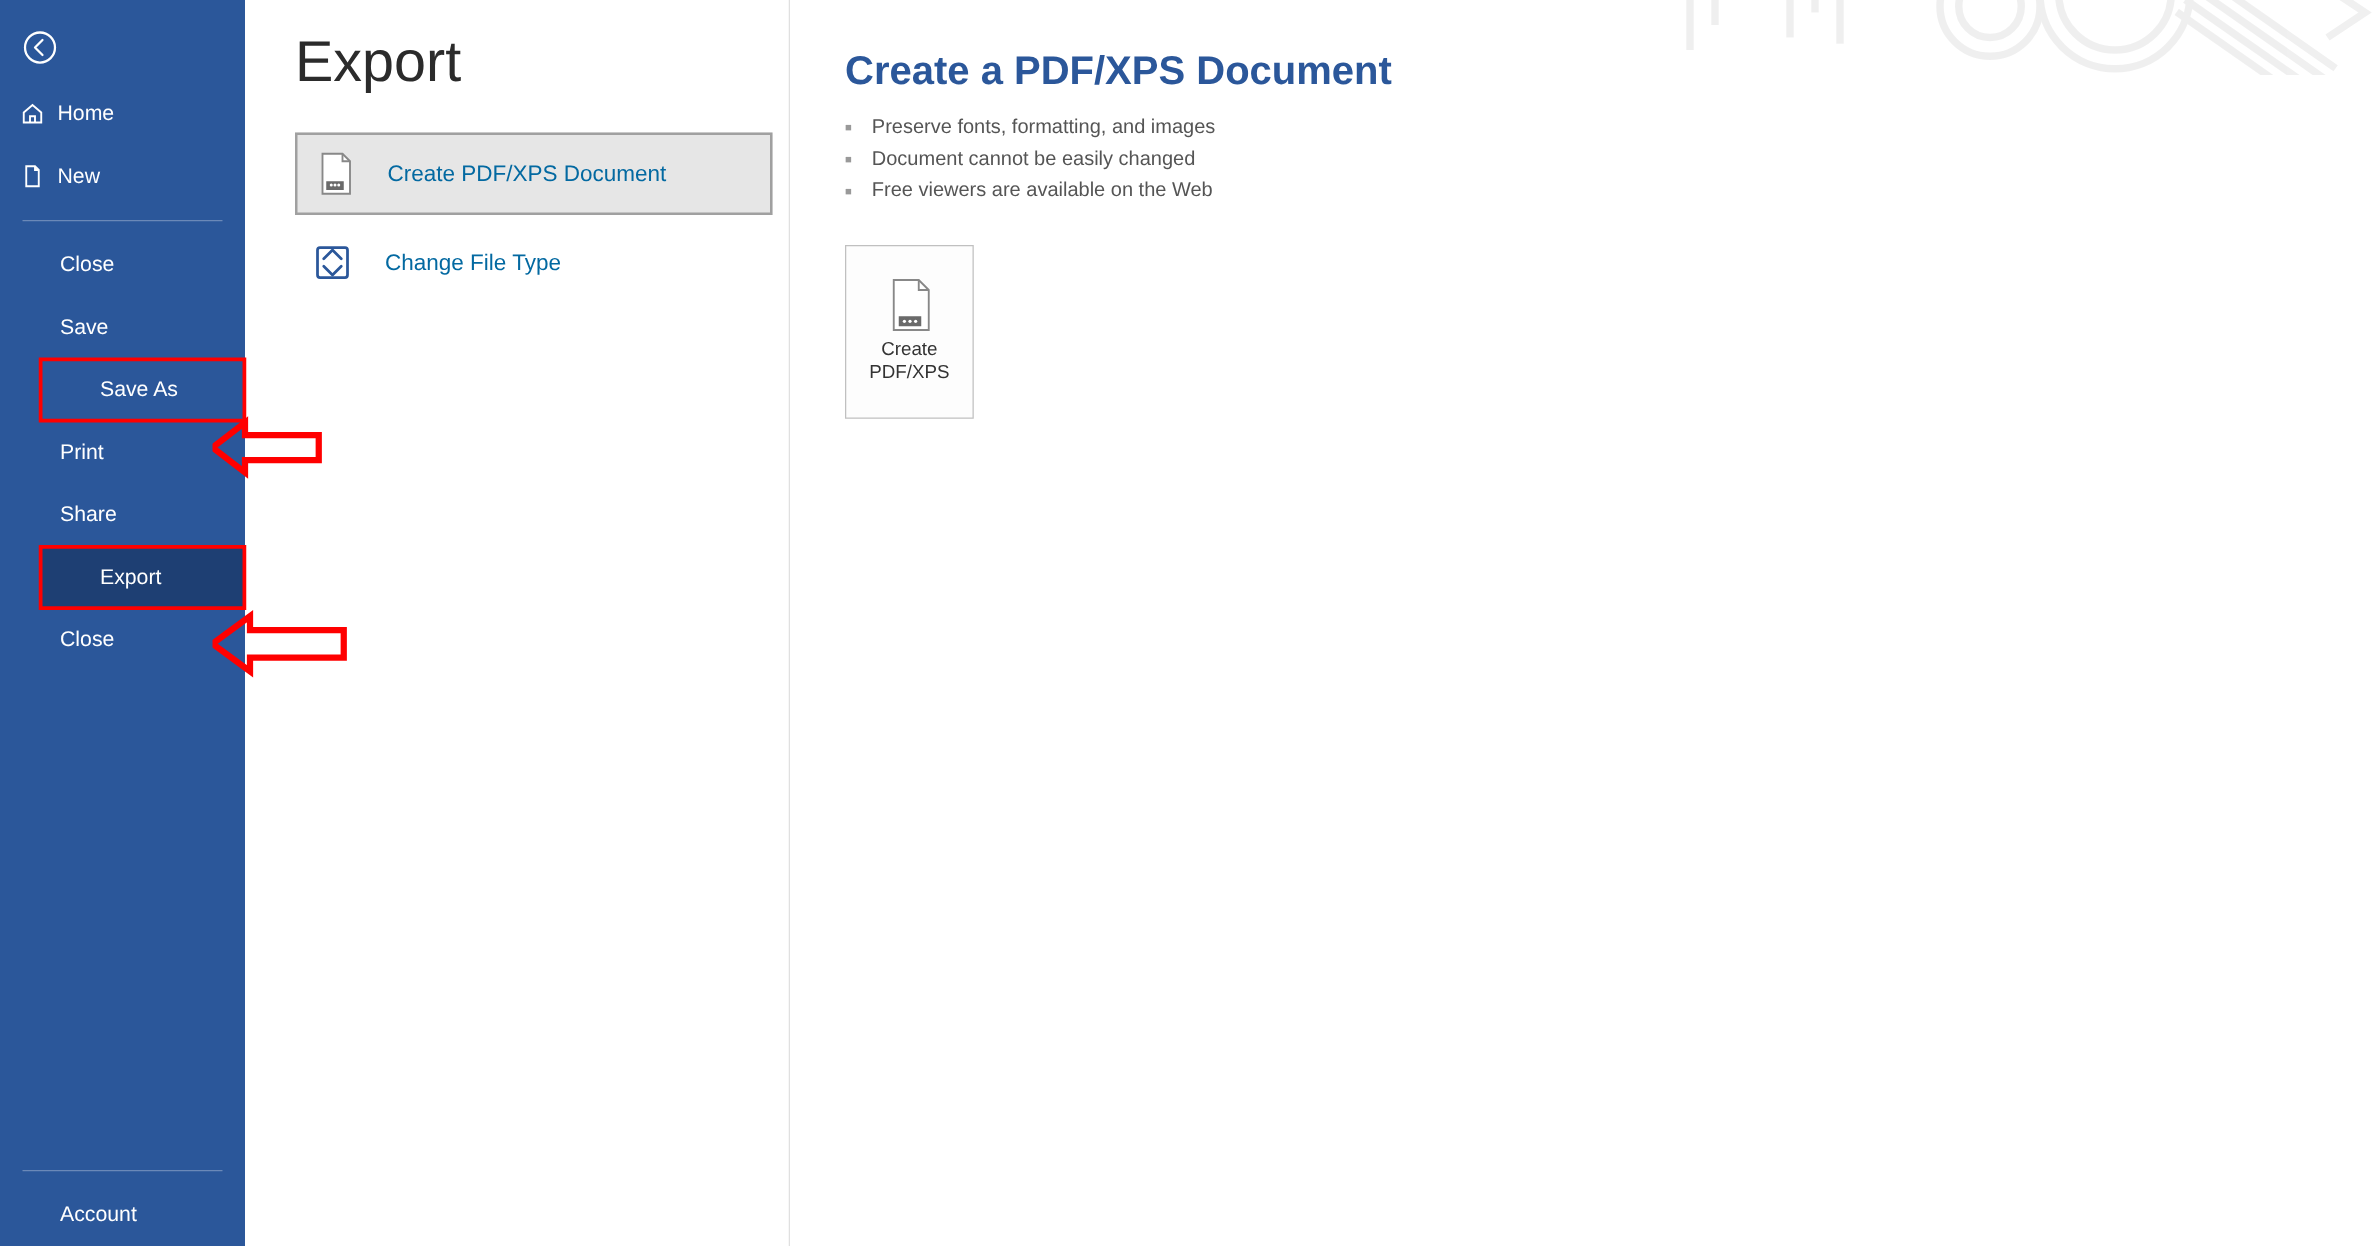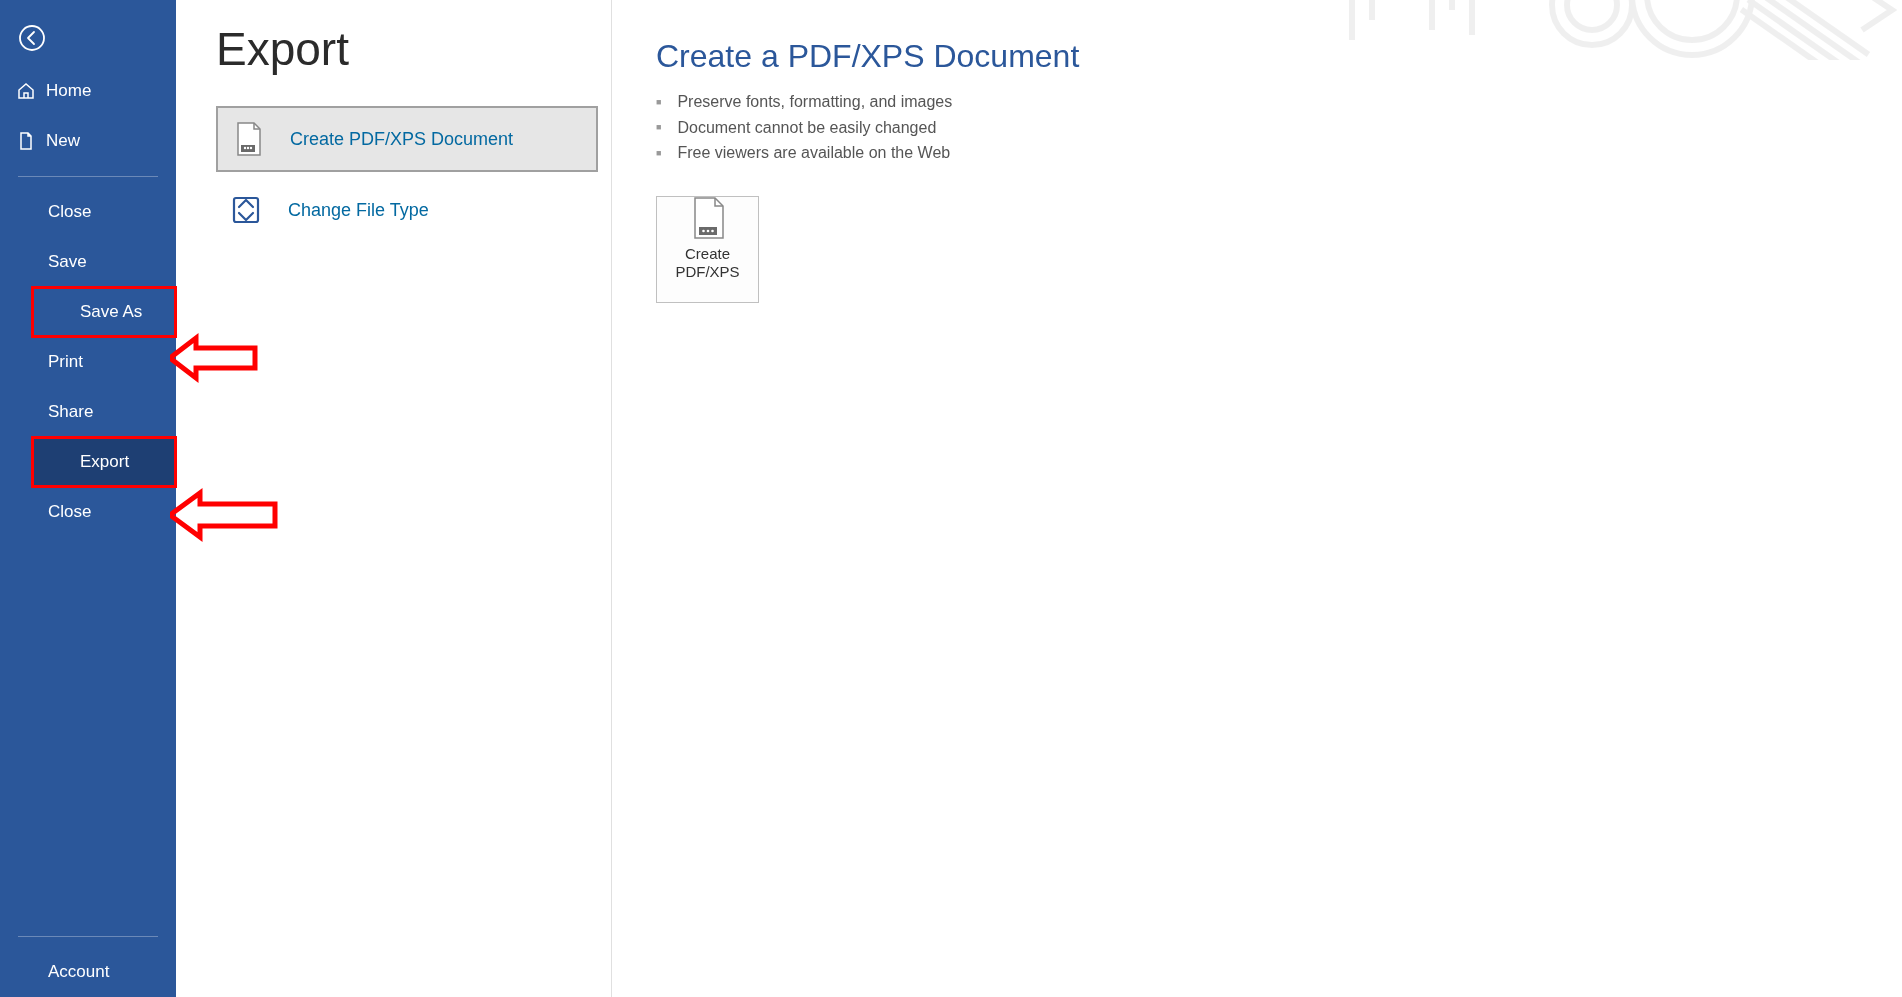--- a/index.html
+++ b/index.html
@@ -1,18 +1,18 @@
 <!DOCTYPE html>
 <html><head>
   <meta charset="utf-8">
   <style>
     * { margin: 0; padding: 0; box-sizing: border-box; font-family: 'Segoe UI', Tahoma, sans-serif; }
     body { width: 1902px; height: 997px; overflow: hidden; display: flex; background: #fff; position: relative; }
     
-    .sidebar { width: 176px; height: 100%; background: #2b579a; color: #fff; display: flex; flex-direction: column; padding-top: 18px; }
+    .sidebar { width: 196px; height: 100%; background: #2b579a; color: #fff; display: flex; flex-direction: column; padding-top: 18px; }
     .back-btn { width: 40px; height: 40px; margin-left: 12px; margin-bottom: 8px; display: flex; align-items: center; justify-content: center; cursor: pointer; }
     .back-btn svg { width: 28px; height: 28px; }
     
     .nav-item { display: flex; align-items: center; height: 50px; padding-left: 16px; font-size: 17px; cursor: pointer; gap: 10px; position: relative; }
     .nav-item.no-icon { padding-left: 48px; }
     .nav-item-icon { width: 20px; height: 20px; display: flex; align-items: center; justify-content: center; flex-shrink: 0; }
     .nav-item-icon svg { width: 20px; height: 20px; stroke: #fff; stroke-width: 1.5; fill: none; }
     .nav-item.active { background: #1e3f73; }
     
     .nav-divider { height: 1px; background: rgba(255,255,255,0.3); margin: 10px 18px; }
@@ -26,26 +26,26 @@
     .middle-panel { width: 436px; height: 100%; border-right: 1px solid #e0e0e0; padding: 22px 0 0 40px; }
     .page-title { font-size: 46px; font-weight: 300; color: #2b2b2b; margin-bottom: 30px; }
     
     .export-option { width: 382px; height: 66px; display: flex; align-items: center; gap: 22px; padding-left: 10px; cursor: pointer; margin-bottom: 5px; }
     .export-option.selected { background: #e6e6e6; border: 2px solid #a0a0a0; }
     .export-option-icon { width: 40px; height: 40px; display: flex; align-items: center; justify-content: center; }
     .export-option-icon svg { width: 36px; height: 36px; }
     .export-option-label { font-size: 18px; color: #0369a1; }
     
     .content-panel { flex: 1; padding: 38px 0 0 44px; position: relative; }
-    .content-heading { font-size: 32px; font-weight: 400; color: #2b579a; margin-bottom: 14px; }
+    .content-heading { font-size: 32px; font-weight: 700; color: #2b579a; margin-bottom: 14px; }
     .bullet-list { list-style: none; margin-bottom: 30px; }
     .bullet-list li { font-size: 16px; color: #555; line-height: 1.6; display: flex; align-items: center; gap: 16px; }
     .bullet-list li::before { content: '■'; color: #999; font-size: 9px; }
     
-    .create-btn { width: 103px; height: 107px; border: 1px solid #c0c0c0; background: #fdfdfd; display: flex; flex-direction: column; align-items: center; justify-content: flex-start; gap: 6px; cursor: pointer; }
+    .create-btn { width: 103px; height: 139px; border: 1px solid #c0c0c0; background: #fdfdfd; display: flex; flex-direction: column; align-items: center; justify-content: center; gap: 6px; cursor: pointer; }
     .create-btn-icon { width: 34px; height: 42px; }
     .create-btn-label { font-size: 15px; color: #333; text-align: center; line-height: 1.2; }
     
     .deco-bg { position: absolute; top: 0; right: 0; width: 570px; height: 60px; opacity: 0.06; overflow: hidden; pointer-events: none; }
     .deco-bg svg { width: 100%; height: 100%; }
   </style>
 </head>
 <body>
 
 <div class="sidebar">

